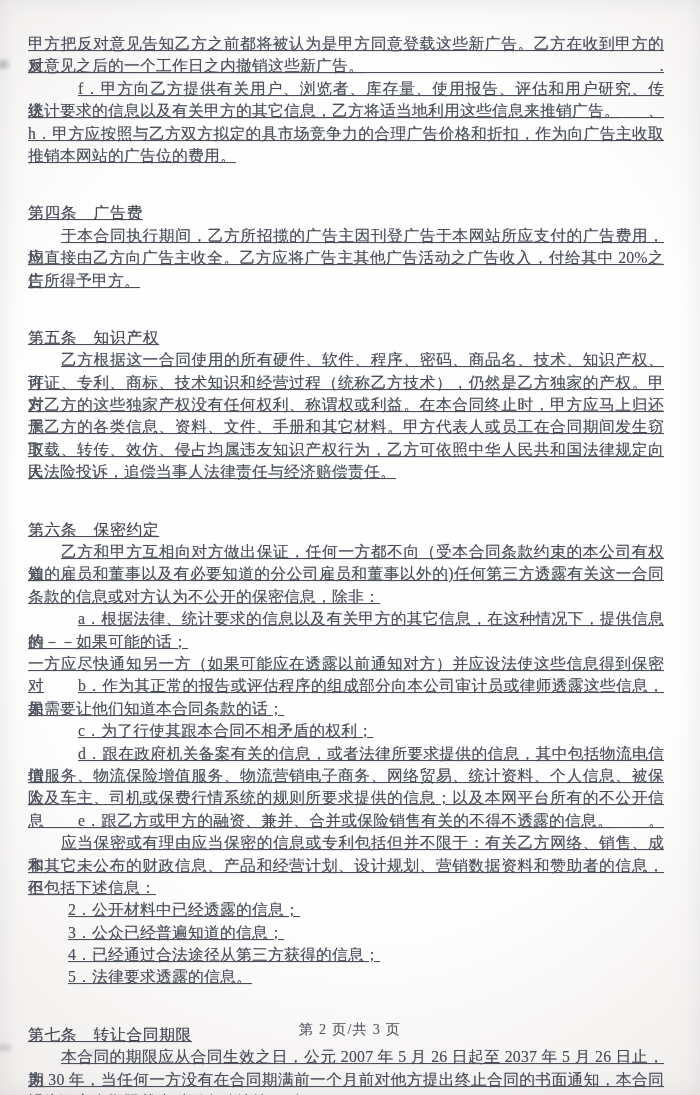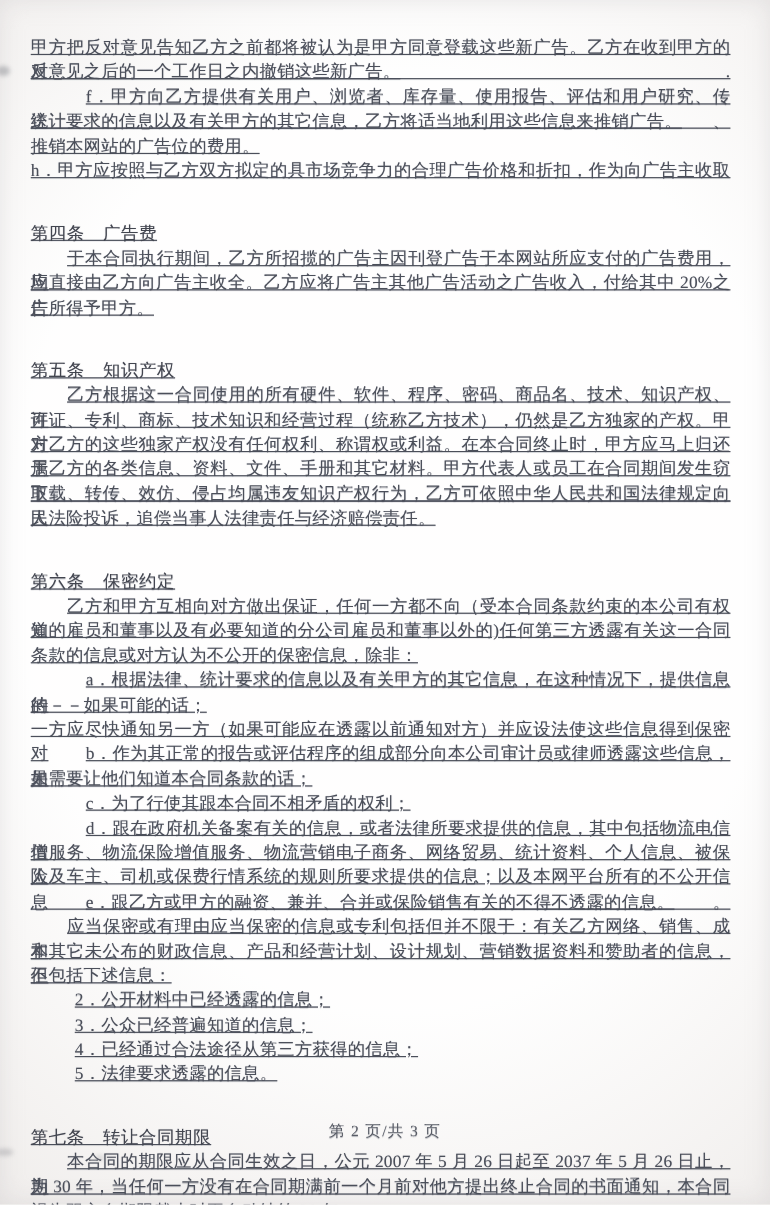--- a/index.html
+++ b/index.html
@@ -74,22 +74,22 @@
 </style>
 </head>
 <body>
 
 <div class="page">
   <div class="doc-body">
       <div class="line fill">甲方把反对意见告知乙方之前都将被认为是甲方同意登载这些新广告。乙方在收到甲方的反.</div>
       <div class="line">对意见之后的一个工作日之内撤销这些新广告。</div>
       <div class="line fill ind-alpha">f．甲方向乙方提供有关用户、浏览者、库存量、使用报告、评估和用户研究、传送、</div>
       <div class="line">统计要求的信息以及有关甲方的其它信息，乙方将适当地利用这些信息来推销广告。</div>
+      <div class="line fill">h．甲方应按照与乙方双方拟定的具市场竞争力的合理广告价格和折扣，作为向广告主收取</div>
       <div class="line">推销本网站的广告位的费用。</div>
-      <div class="line fill">h．甲方应按照与乙方双方拟定的具市场竞争力的合理广告价格和折扣，作为向广告主收取</div>
       <div class="line heading">第四条　广告费</div>
       <div class="line fill ind-p">于本合同执行期间，乙方所招揽的广告主因刊登广告于本网站所应支付的广告费用，均</div>
       <div class="line fill">应直接由乙方向广告主收全。乙方应将广告主其他广告活动之广告收入，付给其中 20%之广</div>
       <div class="line">告所得予甲方。</div>
       <div class="line heading">第五条　知识产权</div>
       <div class="line fill ind-p">乙方根据这一合同使用的所有硬件、软件、程序、密码、商品名、技术、知识产权、许</div>
       <div class="line fill">可证、专利、商标、技术知识和经营过程（统称乙方技术），仍然是乙方独家的产权。甲方</div>
       <div class="line fill">对乙方的这些独家产权没有任何权利、称谓权或利益。在本合同终止时，甲方应马上归还属</div>
       <div class="line fill">于乙方的各类信息、资料、文件、手册和其它材料。甲方代表人或员工在合同期间发生窃取、</div>
       <div class="line fill">下载、转传、效仿、侵占均属违友知识产权行为，乙方可依照中华人民共和国法律规定向人</div>

